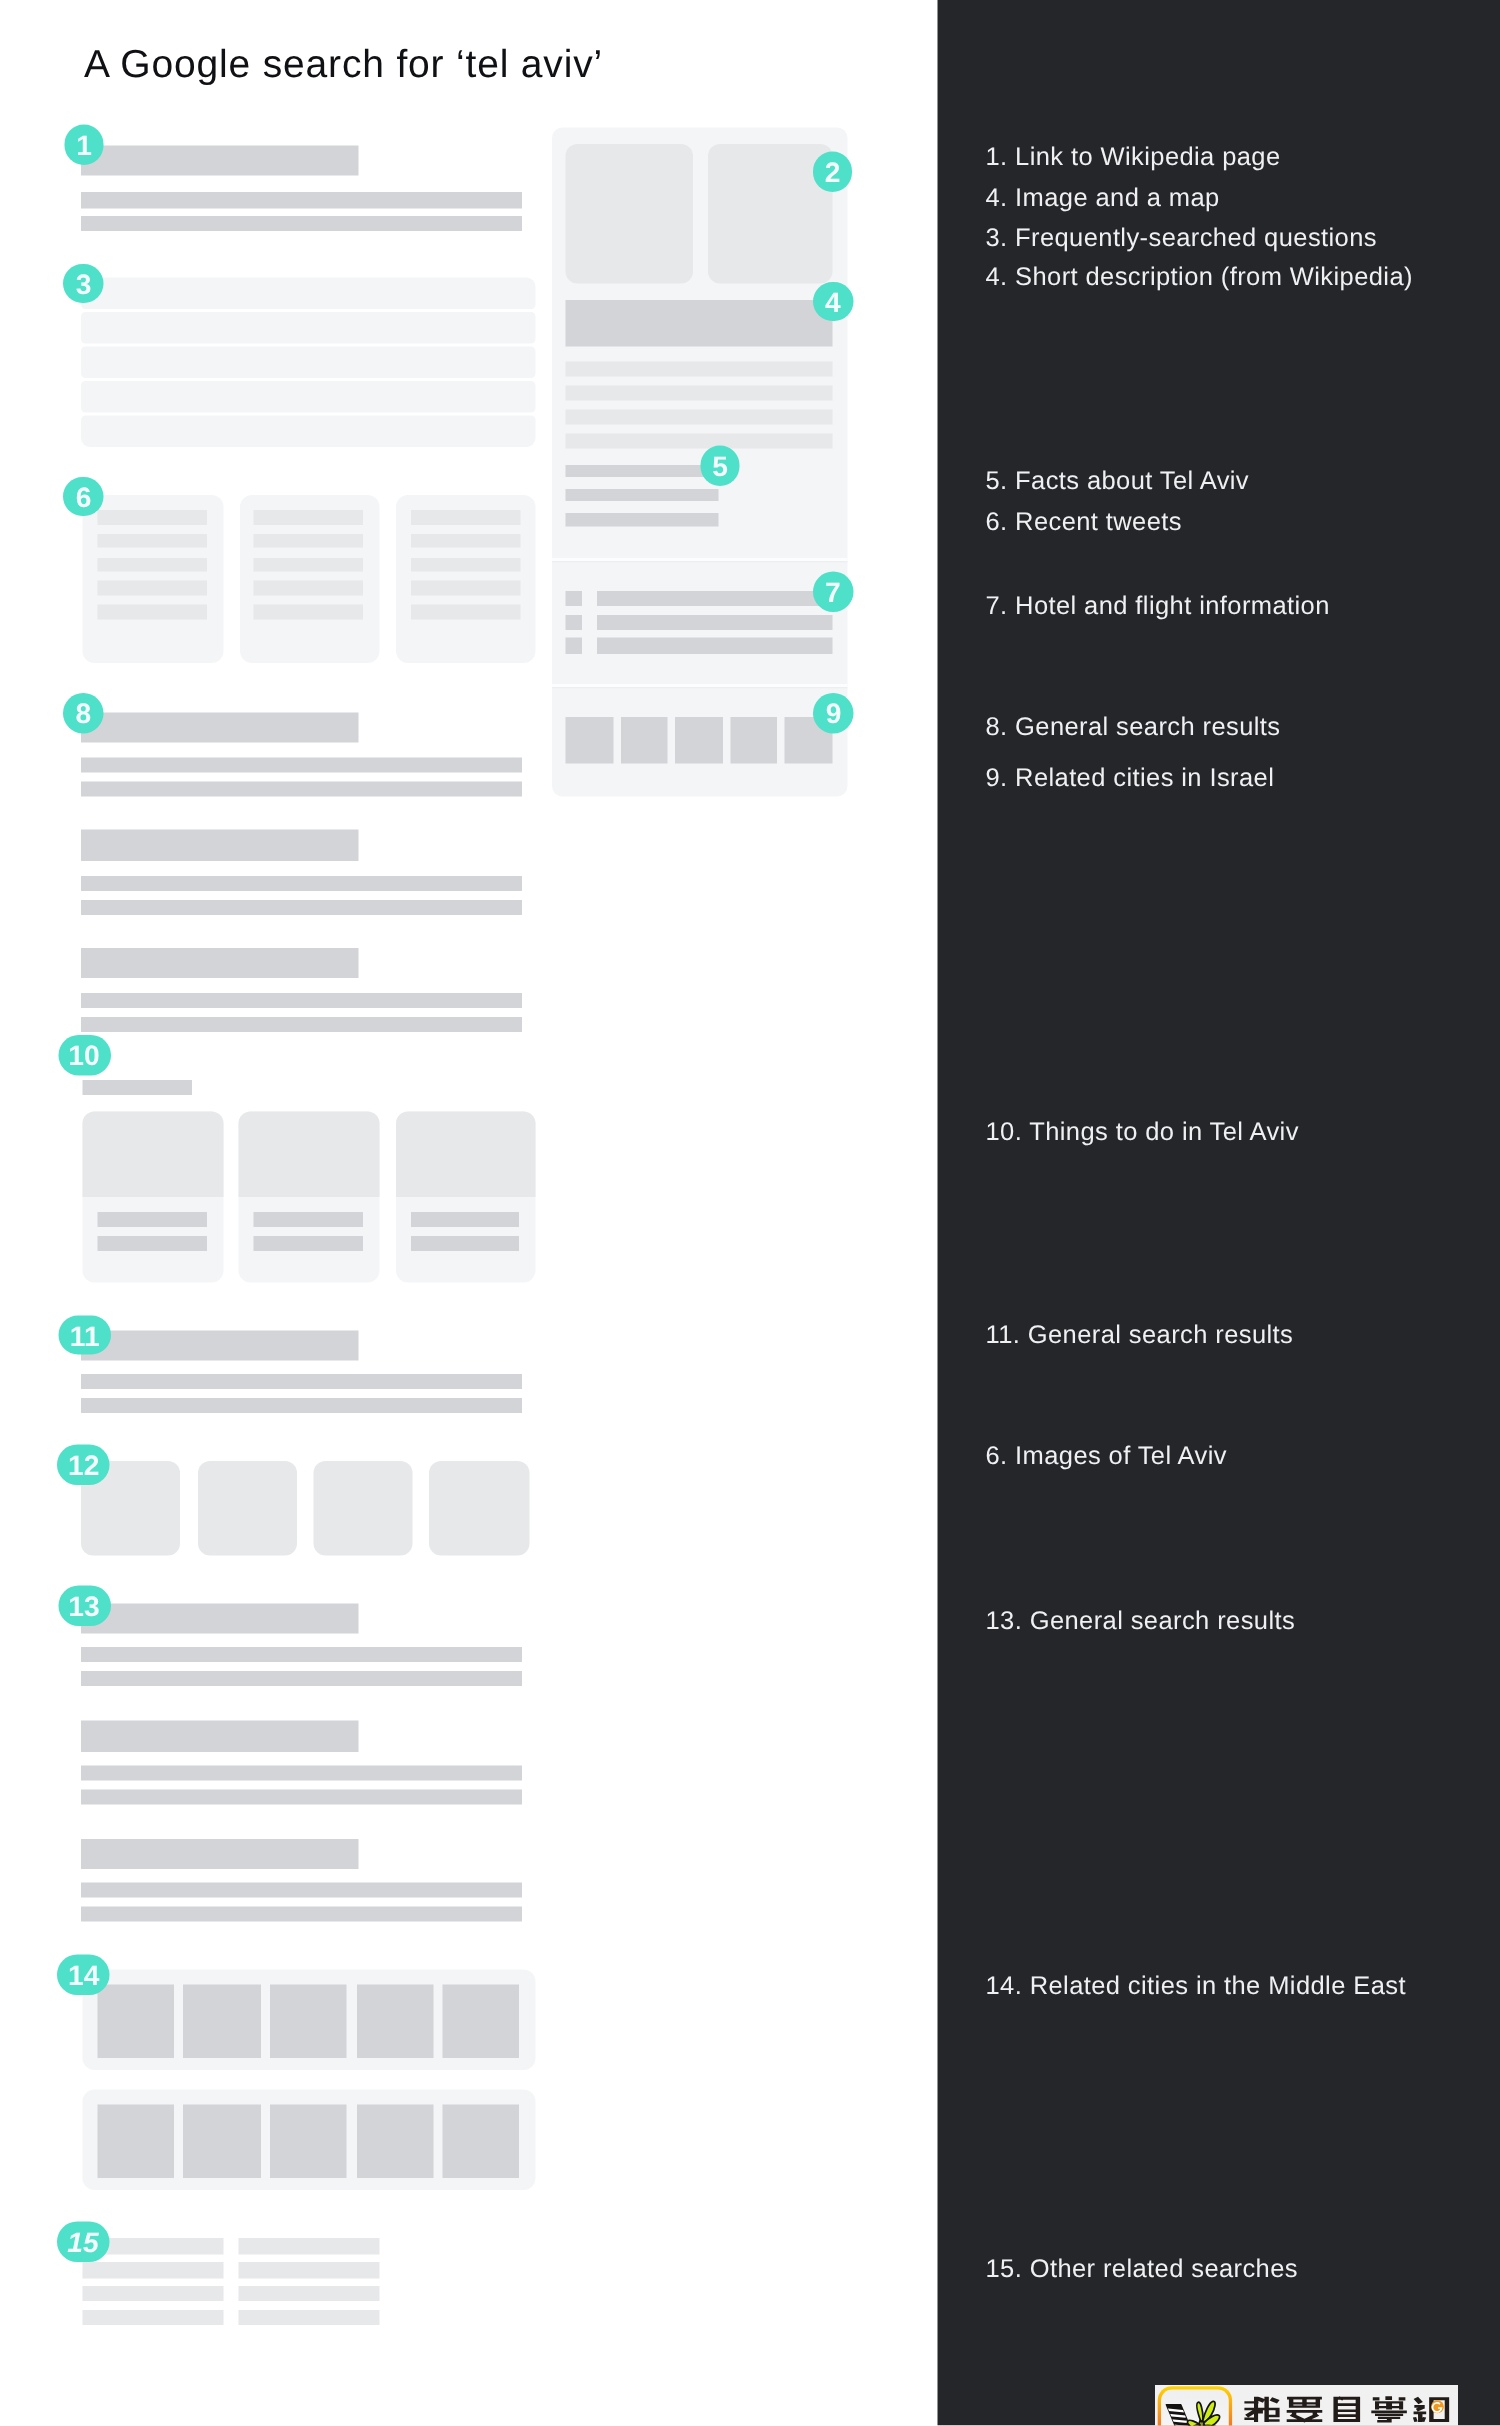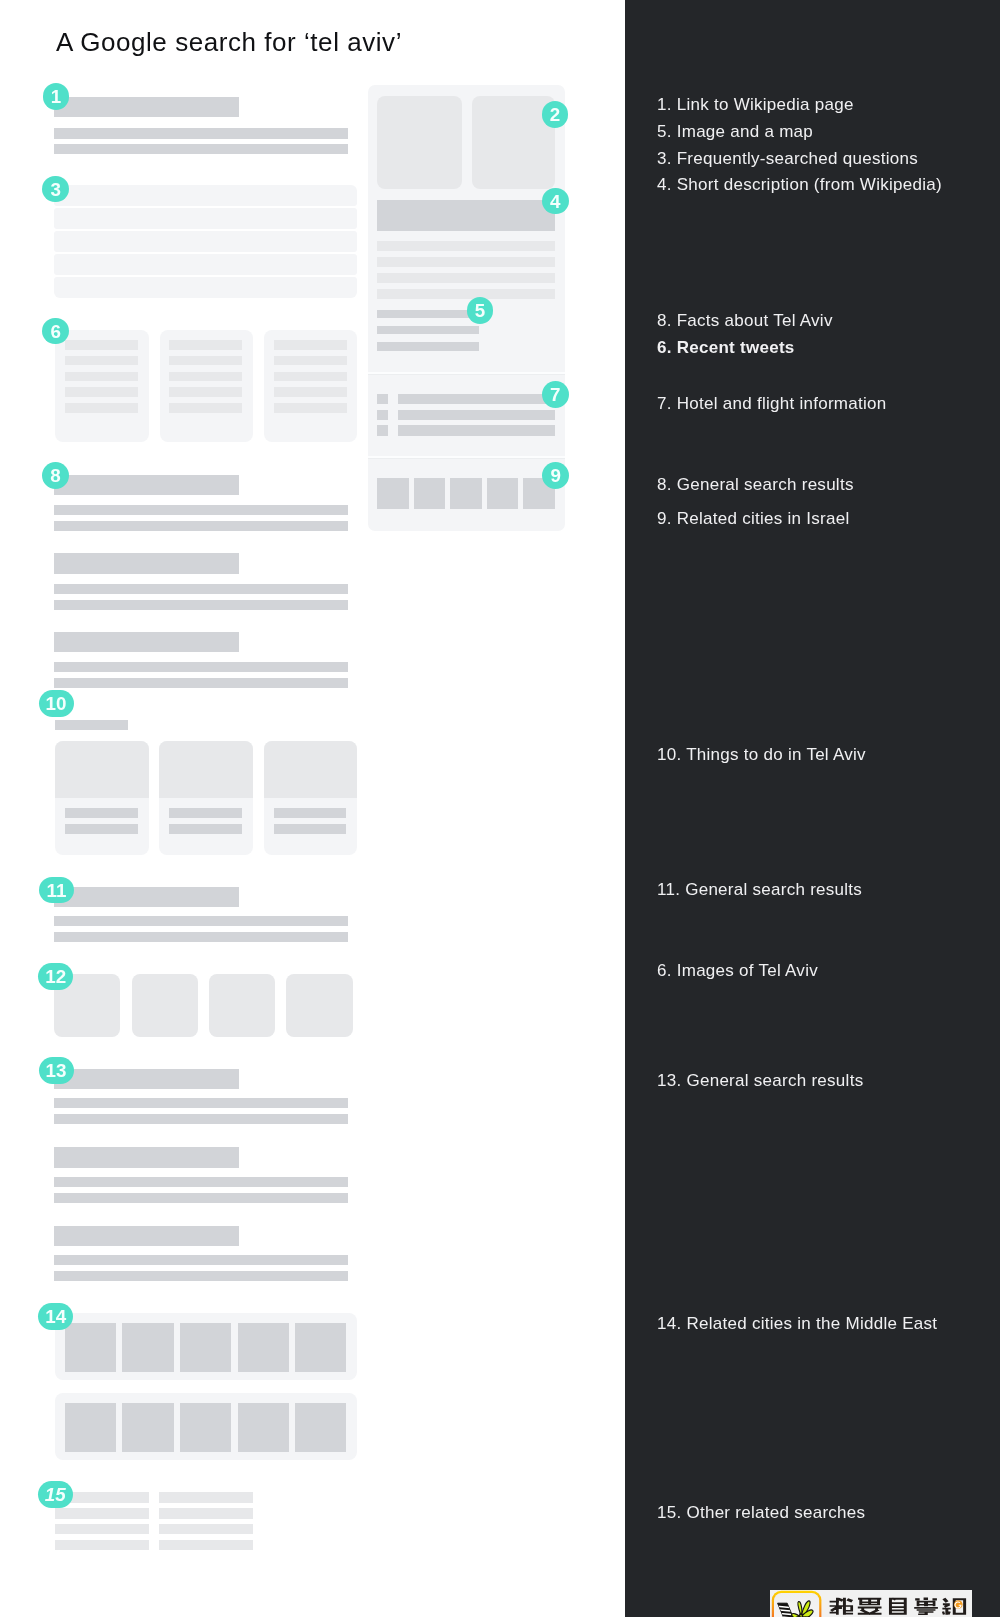--- a/index.html
+++ b/index.html
@@ -173,25 +173,25 @@
       <div class="sh d" style="left: 377.4px; top: 478.3px; width: 31.6px; height: 31px;"></div>
       <div class="sh d" style="left: 413.8px; top: 478.3px; width: 31.6px; height: 31px;"></div>
       <div class="sh d" style="left: 450.2px; top: 478.3px; width: 31.6px; height: 31px;"></div>
       <div class="sh d" style="left: 486.6px; top: 478.3px; width: 31.6px; height: 31px;"></div>
       <div class="sh d" style="left: 523px; top: 478.3px; width: 31.6px; height: 31px;"></div>
     </div>
 
   <div class="notes-panel">
     <div id="notes">
         <div class="note" style="top: 96.4px;">1. Link to Wikipedia page</div>
-        <div class="note" style="top: 123px;">5. Image and a map</div>
+        <div class="note" style="top: 123px;">4. Image and a map</div>
         <div class="note" style="top: 149.7px;">3. Frequently-searched questions</div>
         <div class="note" style="top: 176.3px;">4. Short description (from Wikipedia)</div>
-        <div class="note" style="top: 311.9px;">8. Facts about Tel Aviv</div>
-        <div class="note" style="top: 339.2px; font-weight: bold;">6. Recent tweets</div>
+        <div class="note" style="top: 311.9px;">5. Facts about Tel Aviv</div>
+        <div class="note" style="top: 339.2px;">6. Recent tweets</div>
         <div class="note" style="top: 395.4px;">7. Hotel and flight information</div>
         <div class="note" style="top: 475.8px;">8. General search results</div>
         <div class="note" style="top: 510px;">9. Related cities in Israel</div>
         <div class="note" style="top: 745.5px;">10. Things to do in Tel Aviv</div>
         <div class="note" style="top: 880.5px;">11. General search results</div>
         <div class="note" style="top: 961.5px;">6. Images of Tel Aviv</div>
         <div class="note" style="top: 1071.6px;">13. General search results</div>
         <div class="note" style="top: 1314.6px;">14. Related cities in the Middle East</div>
         <div class="note" style="top: 1504px;">15. Other related searches</div>
       </div>

